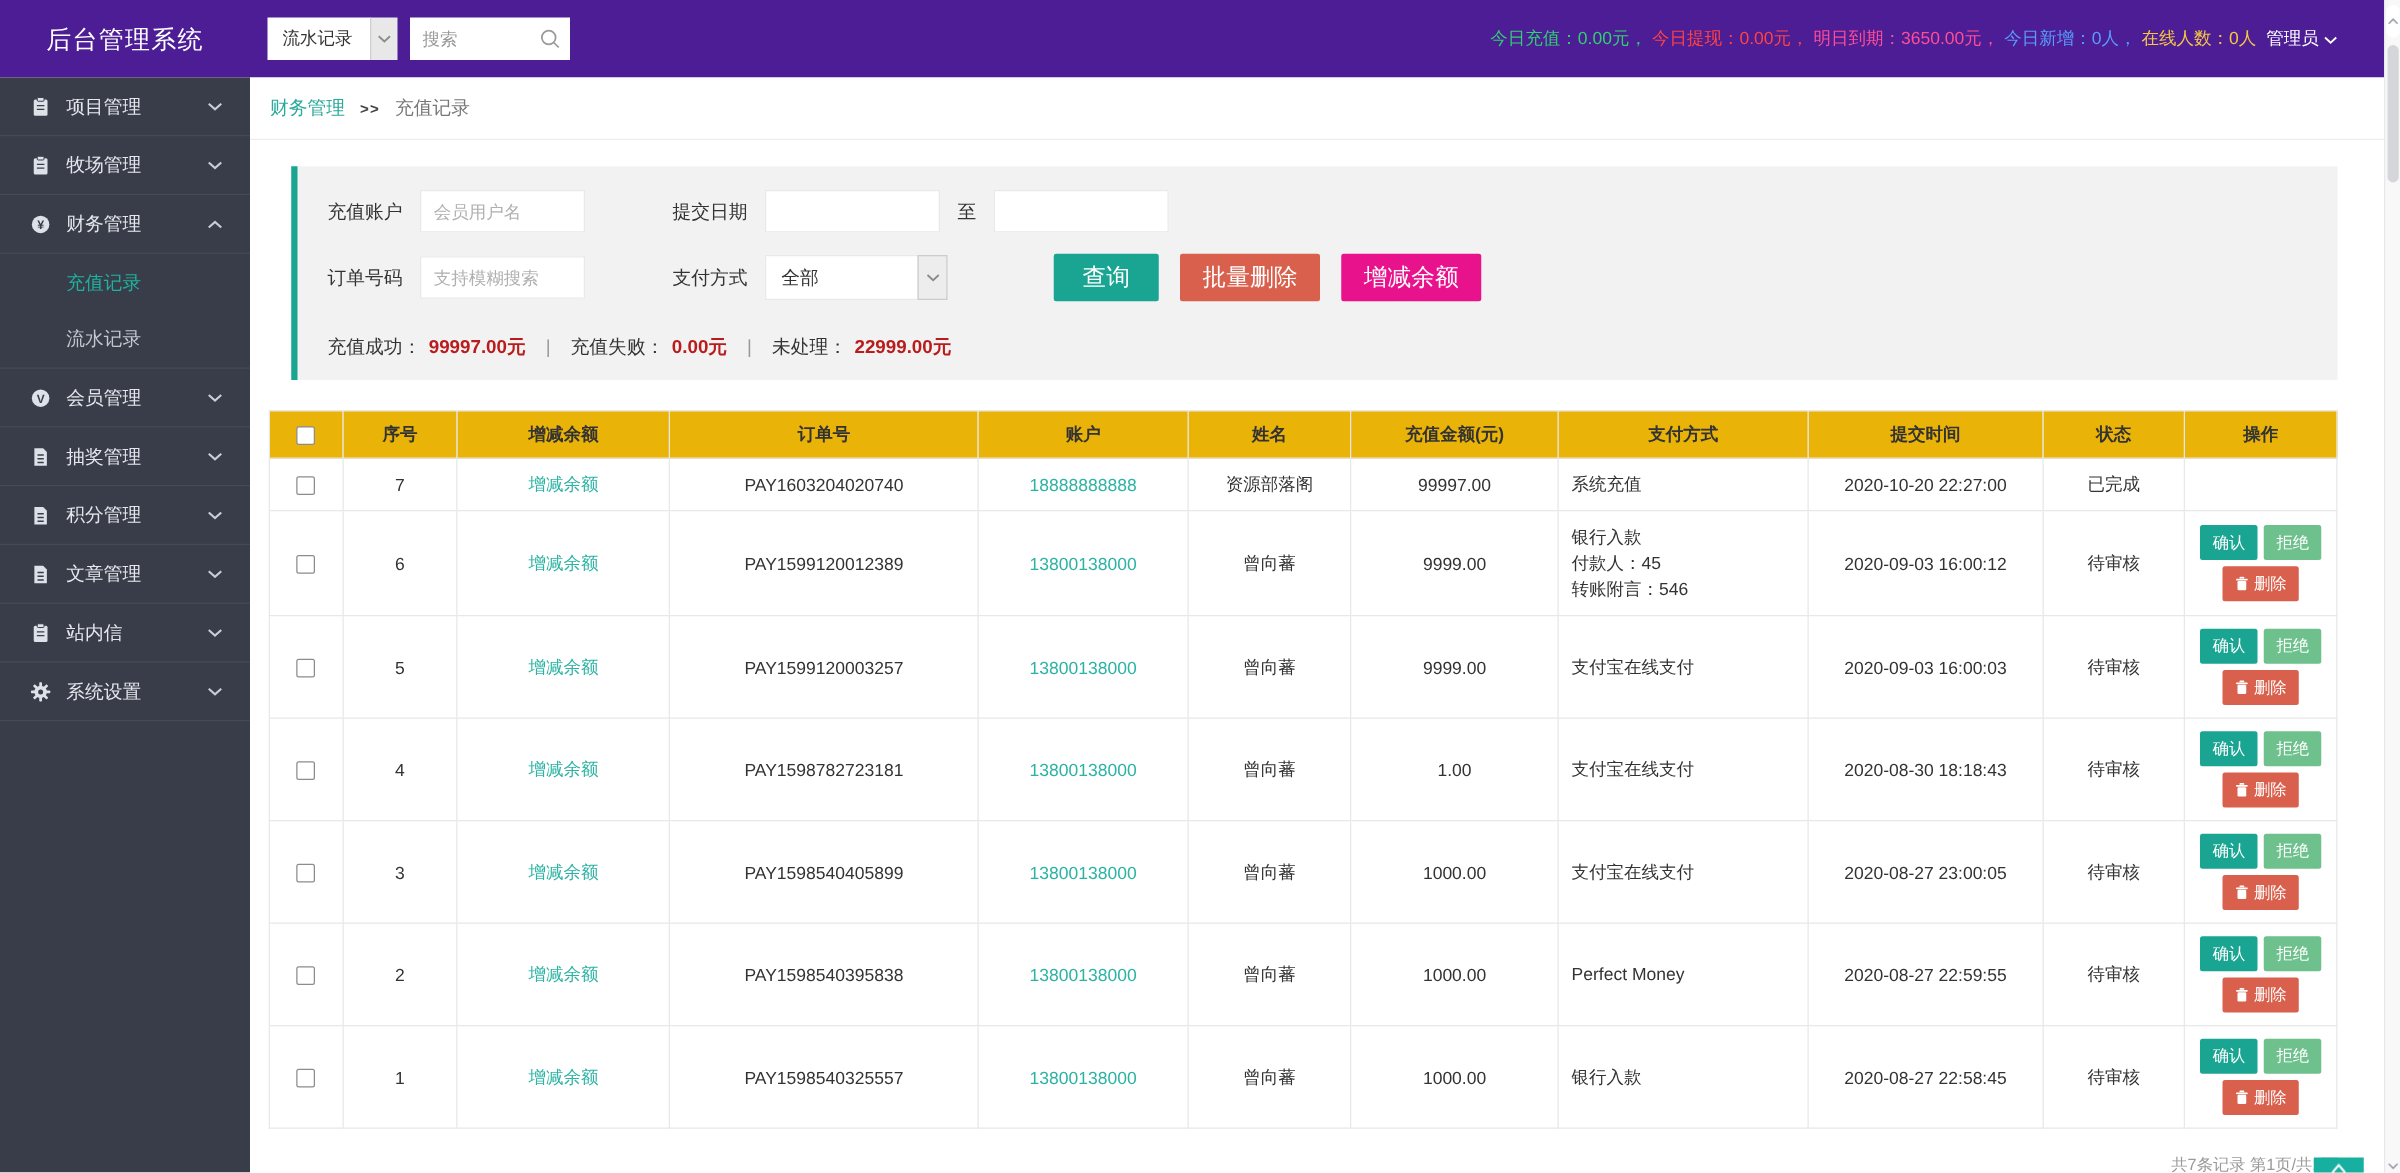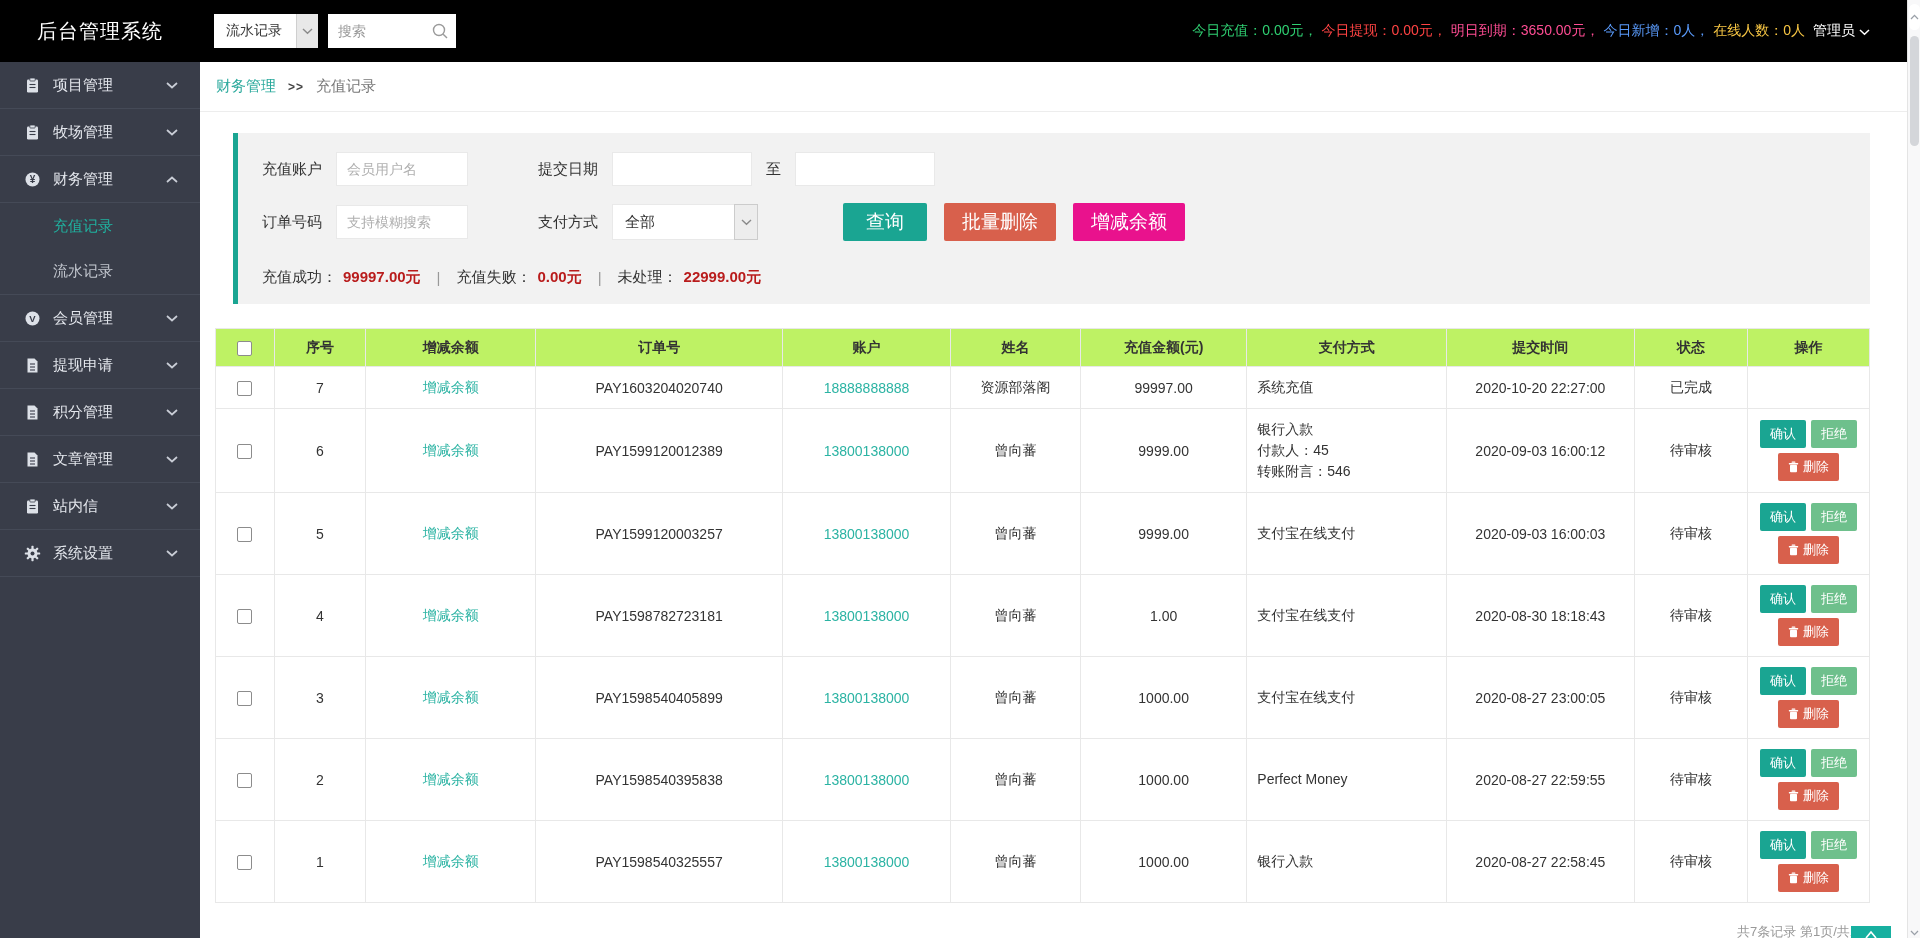--- a/index.html
+++ b/index.html
@@ -1,20 +1,20 @@
 <!DOCTYPE html>
 <html><head>
 <meta charset="utf-8">
 <style>
   * { margin:0; padding:0; box-sizing:border-box; }
   html,body { width:1920px; height:938px; overflow:hidden; }
   body { font-family:"Liberation Sans","DejaVu Sans",sans-serif; font-size:14px; color:#333; background:#fff; }
 
   
-  .topbar { height:62px; background:#000000; display:flex; align-items:center; padding-right:50px; }
+  .topbar { height:62px; background:#4c1d95; display:flex; align-items:center; padding-right:50px; }
   .logo { width:200px; text-align:center; color:#fff; font-size:20px; letter-spacing:1px; }
   .module-select { display:flex; align-items:stretch; height:34px; margin-left:14px; cursor:pointer; }
   .module-select .msel-text { background:#fff; color:#333; display:flex; align-items:center; padding:0 12px; width:82px; font-size:14px; }
   .module-select .msel-arrow { width:22px; background:#e8e8e8; border-left:1px solid #cfcfcf; display:flex; align-items:center; justify-content:center; }
   .search-box { position:relative; margin-left:10px; height:34px; }
   .search-box input { width:128px; height:34px; border:none; padding:0 30px 0 10px; font-size:14px; color:#333; outline:none; font-family:Liberation Sans, sans-serif; }
   .search-box input::placeholder { color:#9a9a9a; }
   .search-box .search-ic { position:absolute; right:7px; top:8px; }
   .topbar-stats { margin-left:auto; display:flex; align-items:center; font-size:14px; white-space:nowrap; }
   .topbar-stats .stat { margin-left:4px; }
@@ -57,21 +57,21 @@
   .btn-query { background:#1aa592; width:84px; }
   .btn-batch { background:#d8604c; }
   .btn-adjust { background:#e9128d; }
   .summary-row { display:flex; align-items:center; font-size:15px; color:#333; margin-top:27px; }
   .sum-val { color:#b91c1c; font-weight:bold; margin-left:6px; }
   .sum-sep { color:#999; margin:0 16px; }
 
   
   table.data-table { border-collapse:collapse; table-layout:fixed; width:100%; margin:24px 0 0 0; }
   .data-table th, .data-table td { border:1px solid #e8e8e8; text-align:center; font-size:14px; color:#333; padding:10px 6px; word-wrap:break-word; }
-  .data-table th { background:#bef264; font-weight:bold; height:38px; padding:6px; }
+  .data-table th { background:#eab308; font-weight:bold; height:38px; padding:6px; }
   .data-table td.pay-cell { text-align:left; padding-left:10px; line-height:21px; }
   .checkbox { display:inline-block; width:15px; height:15px; border:1px solid #8c8c8c; border-radius:2px; background:#fff; vertical-align:middle; cursor:pointer; }
   a.cell-link { color:#2bb3a3; text-decoration:none; cursor:pointer; }
   .acct { color:#2bb3a3; }
   .action-wrap { display:flex; flex-direction:column; align-items:center; gap:5px; }
   .action-line { display:flex; gap:5px; }
   .abtn { border:none; color:#fff; font-size:13px; font-family:inherit; padding:5px 10px; border-radius:2px; cursor:pointer; display:inline-flex; align-items:center; gap:4px; }
   .abtn-confirm { background:#1aa592; }
   .abtn-reject { background:#6ec08c; }
   .abtn-delete { background:#d8604c; }
@@ -190,21 +190,21 @@
       </div>
       <div class="side-item">
         <span class="side-icon">
           <svg width="17" height="17">
             <path d="M3.5 1.5 h7 l3 3 v11 h-10 z" fill="#dde1e8"></path>
             <line x1="6" y1="7" x2="11" y2="7" stroke="#393d49" stroke-width="1.1"></line>
             <line x1="6" y1="10" x2="11" y2="10" stroke="#393d49" stroke-width="1.1"></line>
             <line x1="6" y1="13" x2="11" y2="13" stroke="#393d49" stroke-width="1.1"></line>
           </svg>
         </span>
-        <span class="side-label">提现申请</span>
+        <span class="side-label">抽奖管理</span>
         <span class="side-chevron">
           <svg width="12" height="7">
             <path d="M1 1 L6 5.5 L11 1" fill="none" stroke="#c9cdd6" stroke-width="1.7"></path>
           </svg>
         </span>
       </div>
       <div class="side-item">
         <span class="side-icon">
           <svg width="17" height="17">
             <path d="M3.5 1.5 h7 l3 3 v11 h-10 z" fill="#dde1e8"></path>

